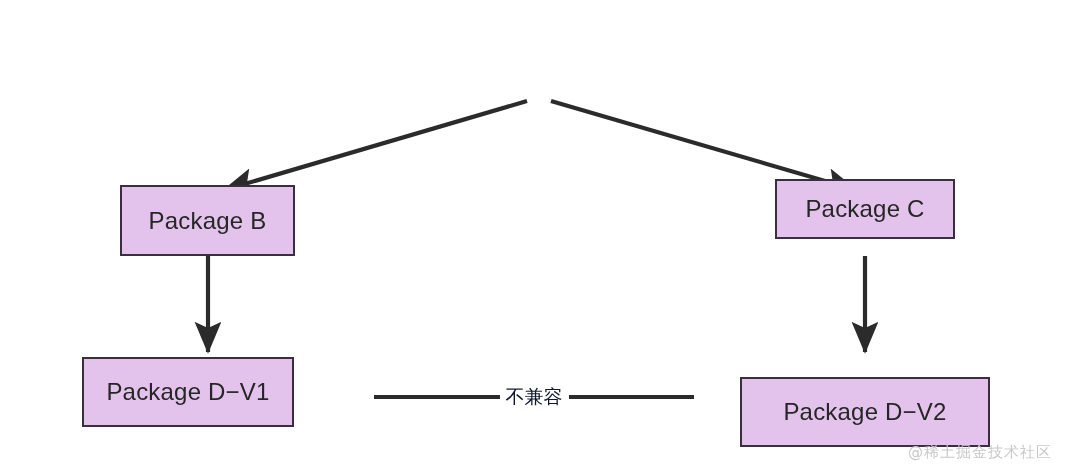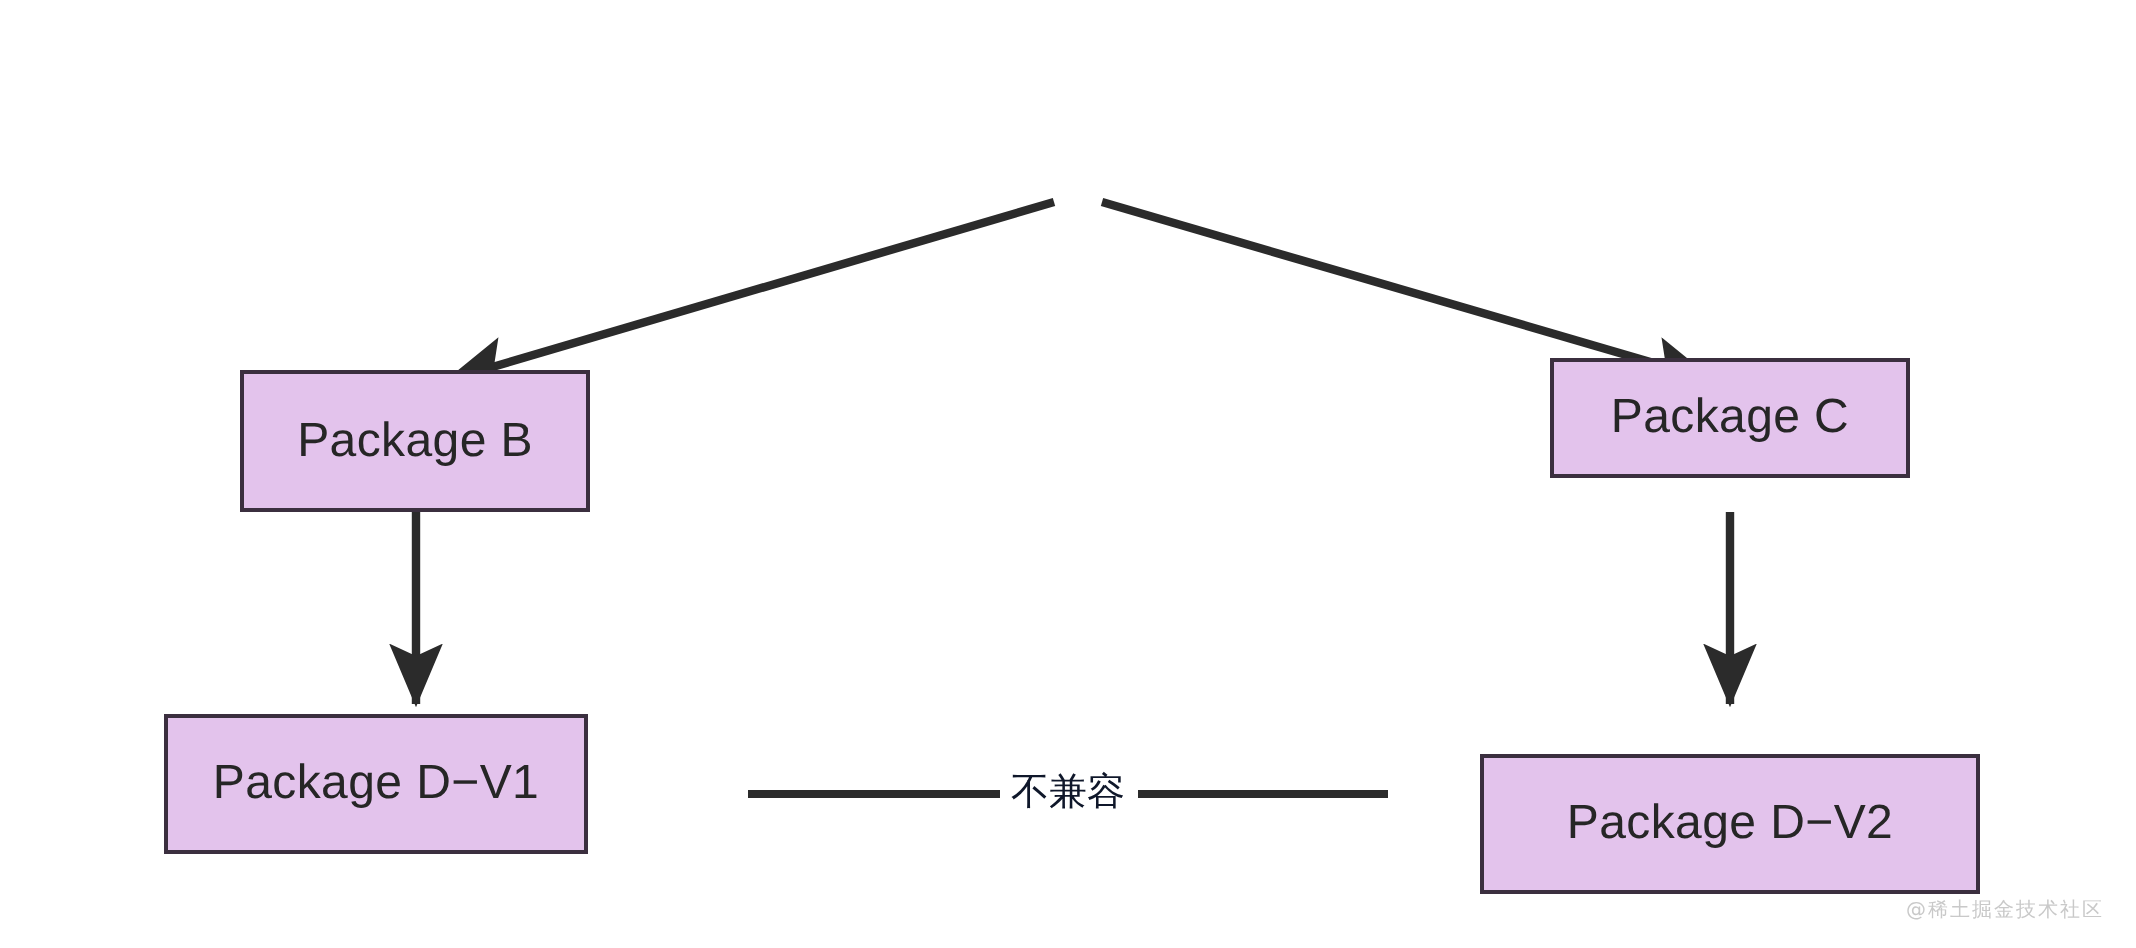--- a/index.html
+++ b/index.html
@@ -97,21 +97,21 @@
     font-size: 19px;
     color: #0f172a;
     font-family: "DejaVu Sans", "Liberation Sans", sans-serif;
     line-height: 1;
     transform: translateY(-1px);
   }
   .watermark {
     position: absolute;
     right: 16px;
     bottom: 12px;
-    font-size: 10px;
+    font-size: 15px;
     color: #c9c9c9;
     font-family: "DejaVu Sans", "Liberation Sans", sans-serif;
     letter-spacing: 1px;
     white-space: nowrap;
   }
 </style>
 </head>
 <body>
 
 <div id="canvas">

